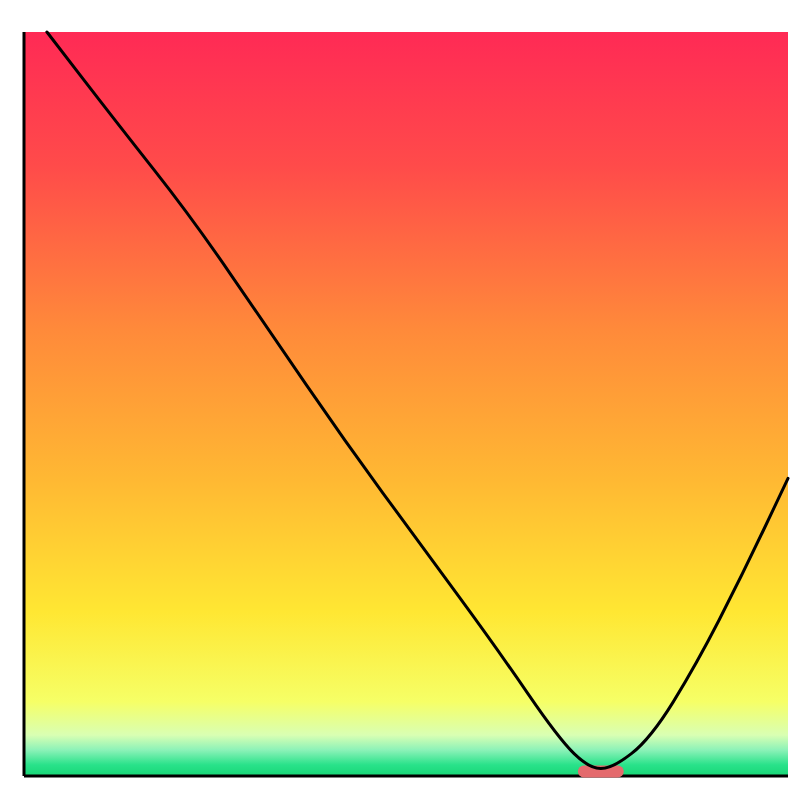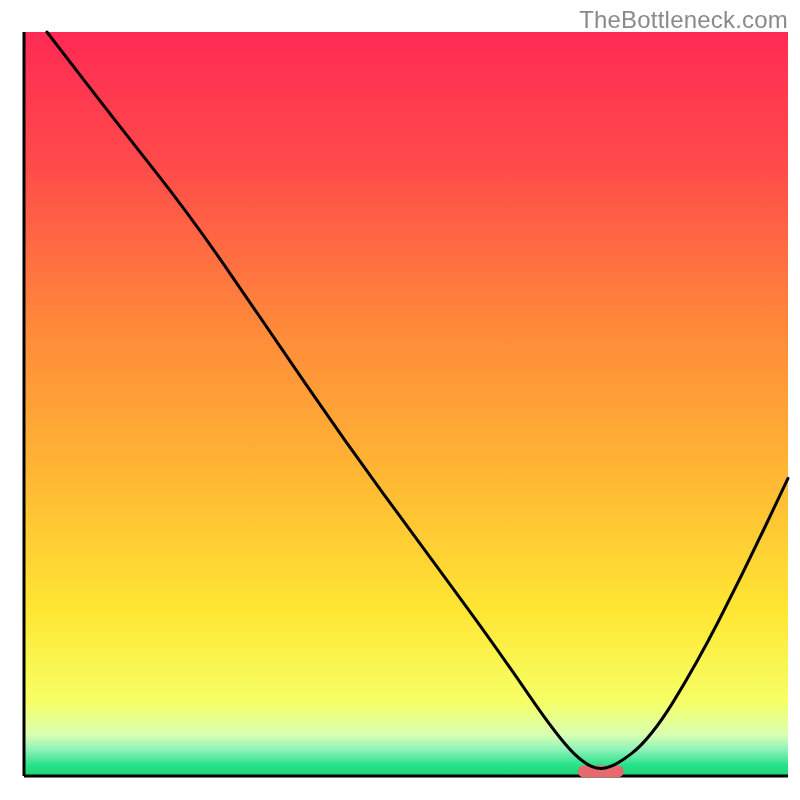--- a/index.html
+++ b/index.html
@@ -54,14 +54,13 @@
     <rect id="plotBg" fill="url(#bgGrad)" x="24" y="32" width="764" height="744"></rect>
 
     <line id="yAxis" stroke="#000" stroke-width="3" x1="24" x2="24" y1="32" y2="776"></line>
     <line id="xAxis" stroke="#000" stroke-width="3" x1="24" x2="788" y1="776" y2="776"></line>
 
     <rect id="optMarker" rx="6" ry="6" height="12" x="577.9000000000001" width="45.839999999999996" y="765.536" fill="#e46a6d"></rect>
 
     <path id="curve" fill="none" stroke-linejoin="round" stroke-linecap="round" d="M 46.92 32 Q 46.92 32 81.3 76.64 Q 115.67999999999999 121.28 153.88 169.64 Q 192.08 218 230.28000000000003 273.8 Q 268.48 329.6 306.68 385.40000000000003 Q 344.88 441.20000000000005 383.08000000000004 493.28000000000003 Q 421.28000000000003 545.36 459.48 597.44 Q 497.68 649.52 528.24 694.16 Q 558.8 738.8 574.0799999999999 753.68 Q 589.36 768.56 600.8199999999999 768.56 Q 612.28 768.56 631.38 753.68 Q 650.48 738.8 673.4000000000001 701.5999999999999 Q 696.32 664.4 719.24 619.76 Q 742.16 575.12 765.0799999999999 526.76 T 788 478.4" stroke="#000000" stroke-width="3"></path>
   </svg>
 
-  <div class="attribution">TheBottleneck.com</div>
 </div>
 
 </body></html>

